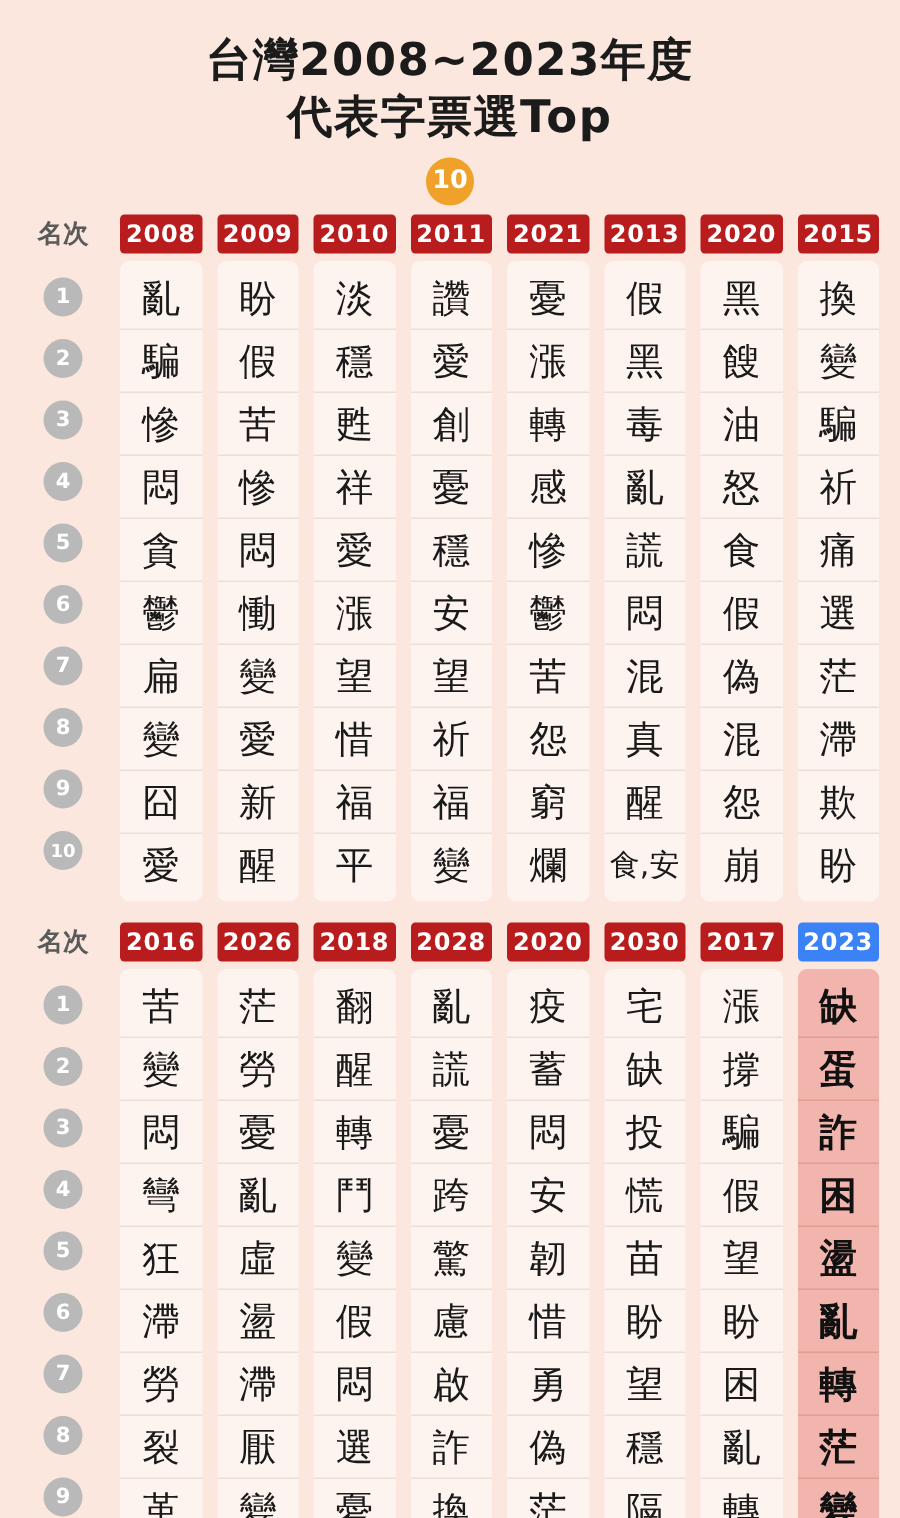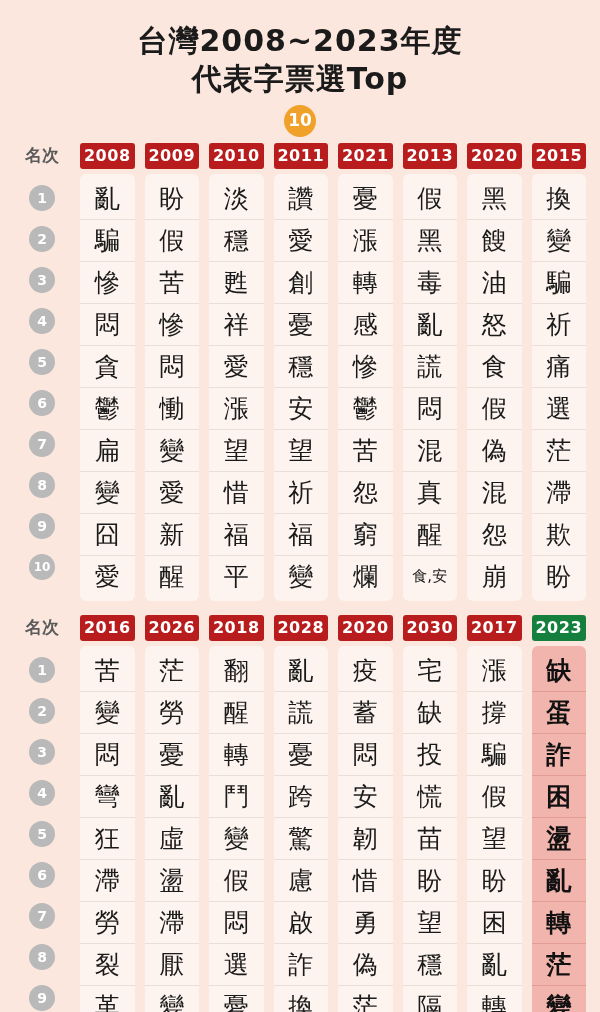--- a/index.html
+++ b/index.html
@@ -73,21 +73,21 @@
   }
   .year-head {
     background: #b91c1c;
     color: #ffffff;
     border-radius: 3px;
     font-family: "DejaVu Sans", "Liberation Sans", sans-serif;
     font-size: 16px;
     letter-spacing: 0.5px;
   }
   .year-head.highlight {
-    background: #15803d;
+    background: #3b82f6;
   }
   .col-body {
     background: #fdf4ef;
     border-radius: 6px;
     margin-top: 5px;
     padding: 4px 0;
   }
   .col-body.highlight {
     background: #f2b5ad;
   }
@@ -110,21 +110,21 @@
   }
   .col-body.highlight .cell {
     border-bottom: 1px solid #e09c95;
     font-weight: bold;
     color: #111111;
   }
   .col-body.highlight .cell:last-child {
     border-bottom: none;
   }
   .cell.small {
-    font-size: 15px;
+    font-size: 20px;
   }
   .rank-cell {
     height: 41px;
     display: flex;
     align-items: center;
     justify-content: center;
   }
   .rank-badge {
     width: 26px;
     height: 26px;

